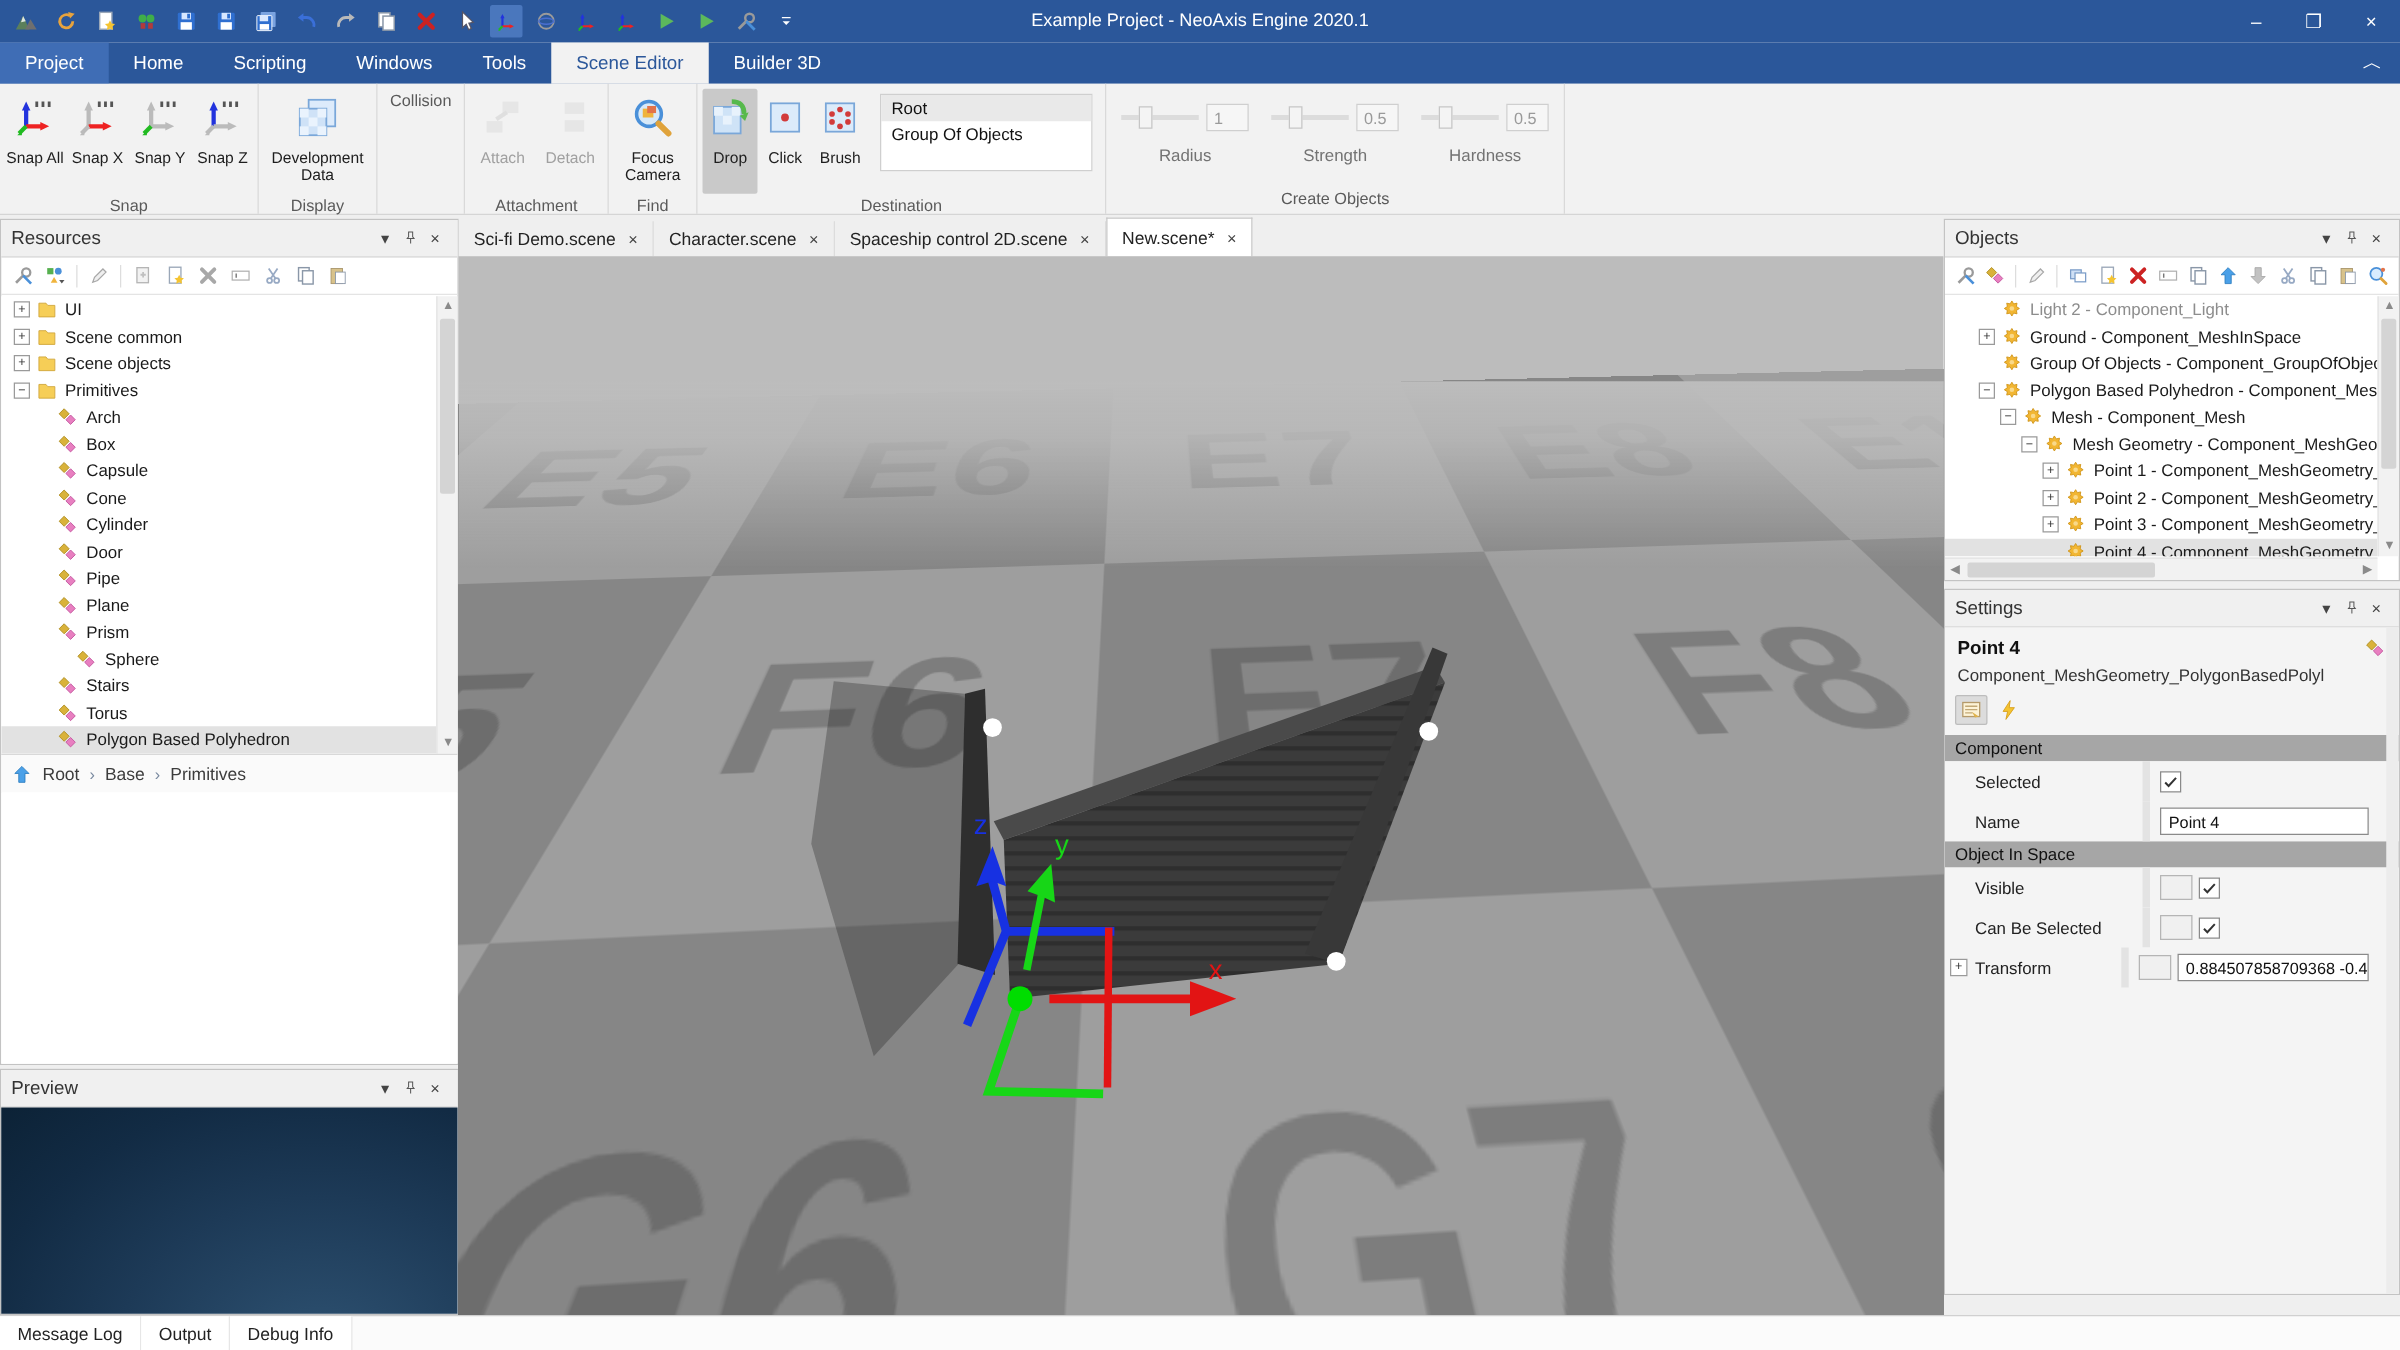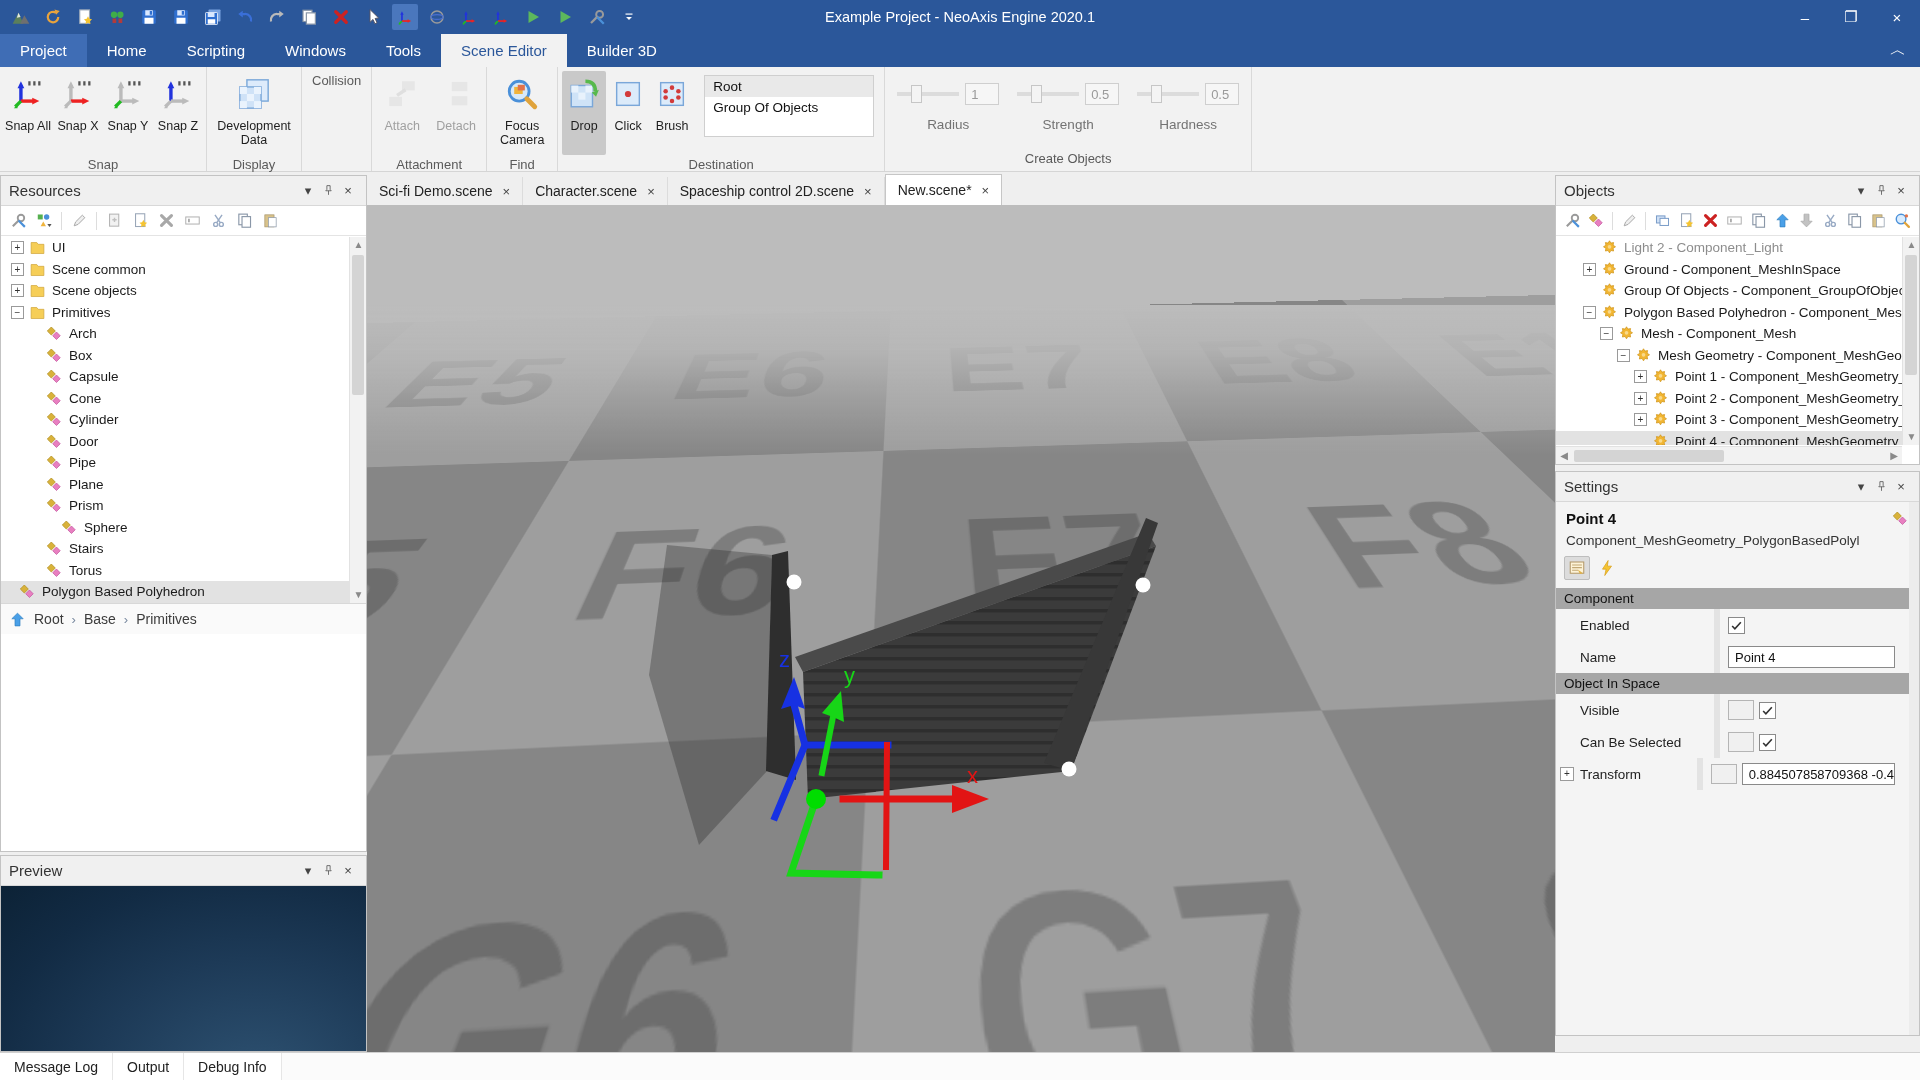--- a/index.html
+++ b/index.html
@@ -791,21 +791,21 @@
         <div class="trow" style="padding-left: 27px;">
           <span style="width: 18px; flex: 0 0 18px;"></span>
           <span class="ic ticon">
             <svg viewBox="0 0 24 24" width="17" height="17">
               <rect x="3.5" y="4.5" width="8" height="8" transform="rotate(-45 7.5 8.5)" fill="#d9b23a" stroke="#b08f23"></rect>
               <rect x="11" y="11.5" width="7.5" height="7.5" transform="rotate(-45 14.7 15.2)" fill="#e87fc0" stroke="#c457a0"></rect>
             </svg>
           </span>
           <span>Torus</span>
         </div>
-        <div class="trow selected" style="">
+        <div class="trow selected" style="padding-left: 27px;">
           <span style="width: 18px; flex: 0 0 18px;"></span>
           <span class="ic ticon">
             <svg viewBox="0 0 24 24" width="17" height="17">
               <rect x="3.5" y="4.5" width="8" height="8" transform="rotate(-45 7.5 8.5)" fill="#d9b23a" stroke="#b08f23"></rect>
               <rect x="11" y="11.5" width="7.5" height="7.5" transform="rotate(-45 14.7 15.2)" fill="#e87fc0" stroke="#c457a0"></rect>
             </svg>
           </span>
           <span>Polygon Based Polyhedron</span>
         </div>
         <div class="trow" style="padding-left: 10px;"></div>
@@ -1218,21 +1218,21 @@
             <span class="ic" id="vb-events">
               <svg viewBox="0 0 24 24" width="17" height="17">
                 <path d="M13.5 2 L6 13.5 H10.8 L9 22 L18 9.5 H12.5 Z" fill="#f5c431" stroke="#d9a01b"></path>
               </svg>
             </span>
           </div>
       </div>
       <div id="settings-sections">
           <div class="sec-header">Component</div>
           <div class="srow">
-            <div class="rl">Enabled</div>
+            <div class="rl">Selected</div>
             <div class="divider"></div>
             <div class="rv">
               <div class="cb">
                 <svg viewBox="0 0 24 24" width="13" height="13">
                   <path d="M4 13 l5 5 L20 6" fill="none" stroke="#333" stroke-width="3"></path>
                 </svg>
               </div>
             </div>
           </div>
           <div class="srow">

